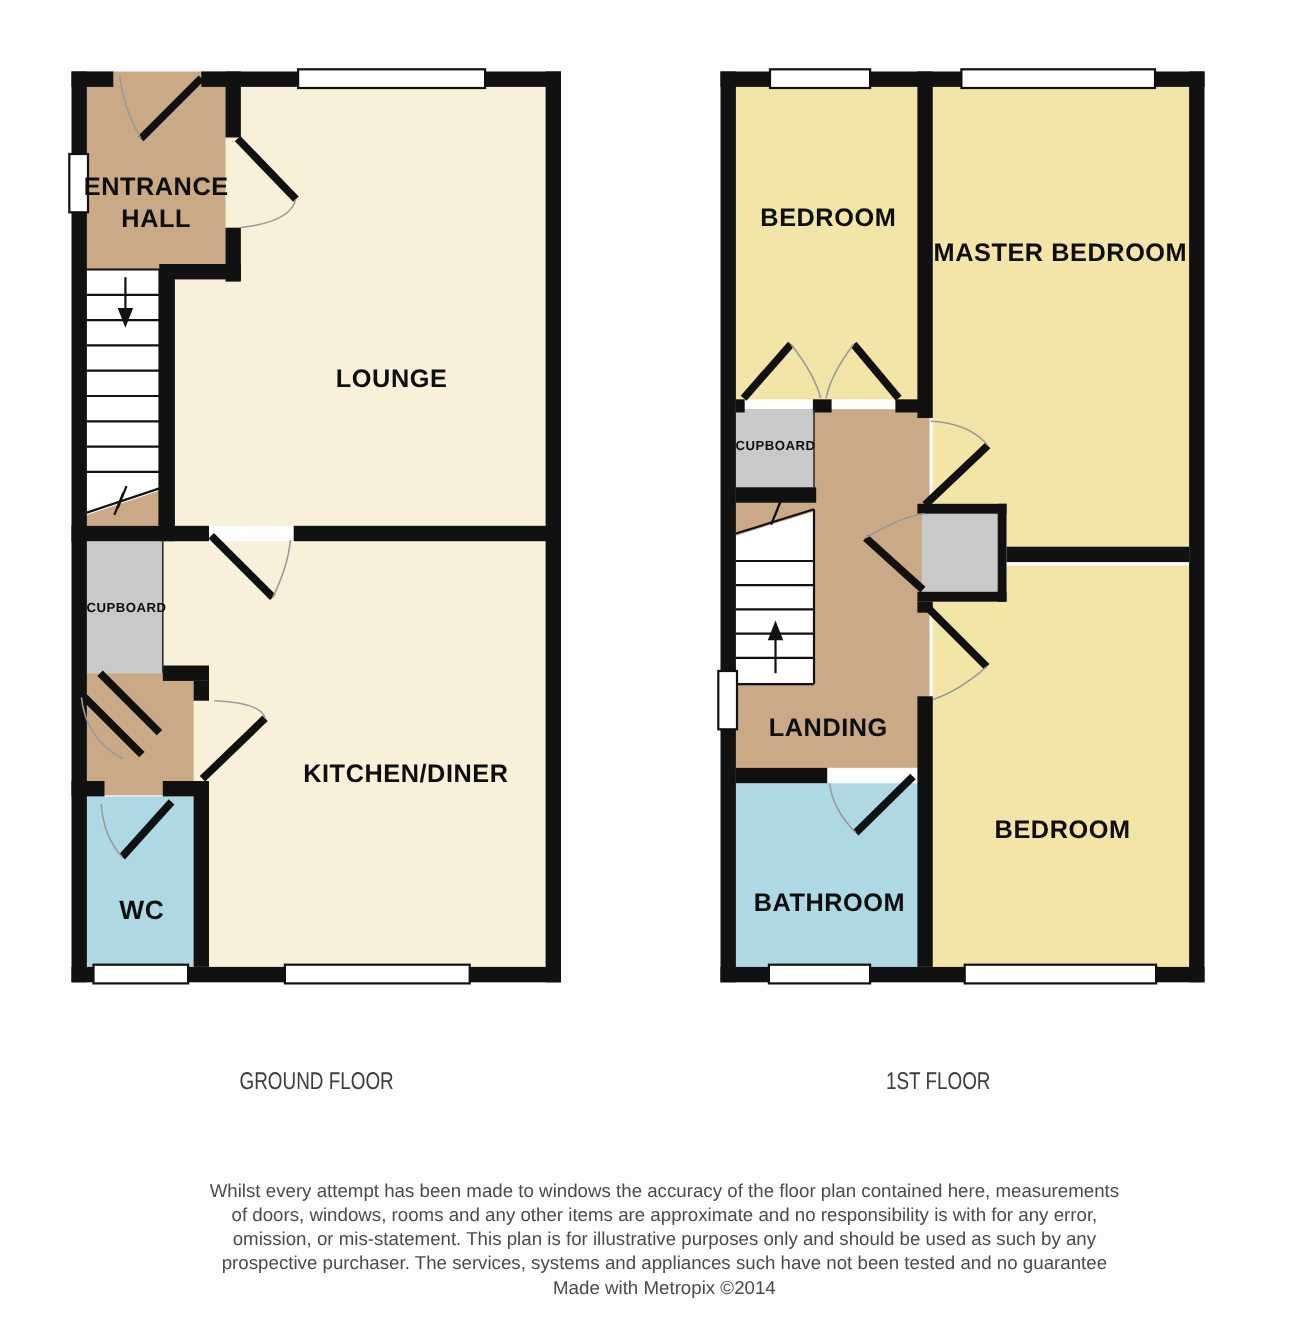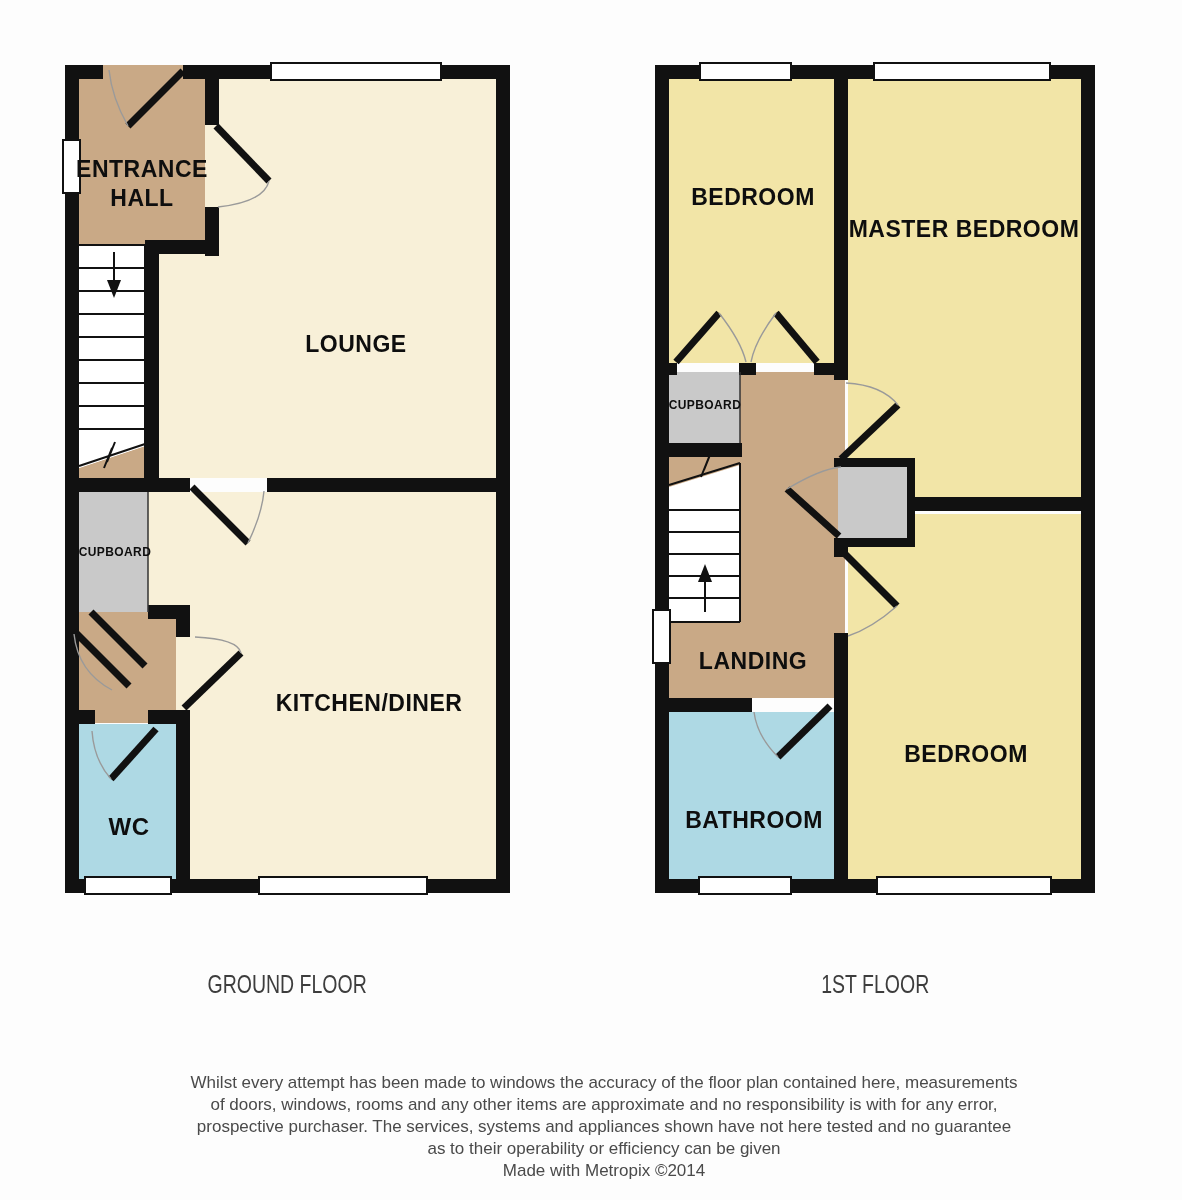--- a/index.html
+++ b/index.html
@@ -12,21 +12,21 @@
   .arc{stroke:#9a9a9a;stroke-width:1.4;fill:none;}
   .tread{stroke:#111111;stroke-width:2;}
   .thin{stroke:#111111;stroke-width:2;fill:none;}
   .edge{stroke:#333333;stroke-width:1.5;}
   .roomlabel{font-family:"Liberation Sans",sans-serif;font-weight:bold;font-size:23px;
              fill:#0e0e0e;letter-spacing:.5px;text-anchor:middle;}
   .wclabel{font-family:"Liberation Sans",sans-serif;font-weight:bold;font-size:24px;
            fill:#0e0e0e;letter-spacing:.5px;text-anchor:middle;}
   .smalllabel{font-family:"Liberation Sans",sans-serif;font-weight:bold;font-size:12px;
               fill:#0e0e0e;letter-spacing:.4px;text-anchor:middle;}
-  .caption{position:absolute;text-align:center;color:#3d3d3d;font-size:25px;}
+  .caption{position:absolute;text-align:center;color:#3d3d3d;font-size:22px;}
   .caption span{display:inline-block;transform:scaleX(.78);transform-origin:center;white-space:nowrap;}
   .disclaimer{position:absolute;left:104px;top:1072px;width:1000px;text-align:center;
               color:#4a4a4a;font-size:17px;line-height:22px;}
 </style>
 </head>
 <body>
 
 <div class="canvas">
 
 <svg width="1182" height="960" viewBox="0 0 1182 960">
@@ -186,25 +186,25 @@
     <text x="705" y="409" class="smalllabel">CUPBOARD</text>
     <text x="753" y="669" class="roomlabel">LANDING</text>
     <text x="754" y="828" class="roomlabel">BATHROOM</text>
     <text x="966" y="762" class="roomlabel">BEDROOM</text>
   </g>
 </svg>
 
 <div class="caption" style="left:65px;width:445px;top:970px">
   <span>GROUND FLOOR</span>
 </div>
-<div class="caption" style="left:655px;width:440px;top:970px">
+<div class="caption" style="left:633px;width:440px;top:970px">
   <span>1ST FLOOR</span>
 </div>
 
 <div class="disclaimer">
   <div>Whilst every attempt has been made to windows the accuracy of the floor plan contained here, measurements</div>
   <div>of doors, windows, rooms and any other items are approximate and no responsibility is with for any error,</div>
-  <div>prospective purchaser. The services, systems and appliances shown have not here tested and no guarantee</div>
-  <div>as to their operability or efficiency can be given</div>
+  <div>omission, or mis-statement. This plan is for illustrative purposes only and should be used as such by any</div>
+  <div>prospective purchaser. The services, systems and appliances such have not been tested and no guarantee</div>
   <div>Made with Metropix ©2014</div>
 </div>
 
 </div>
 
 </body></html>

